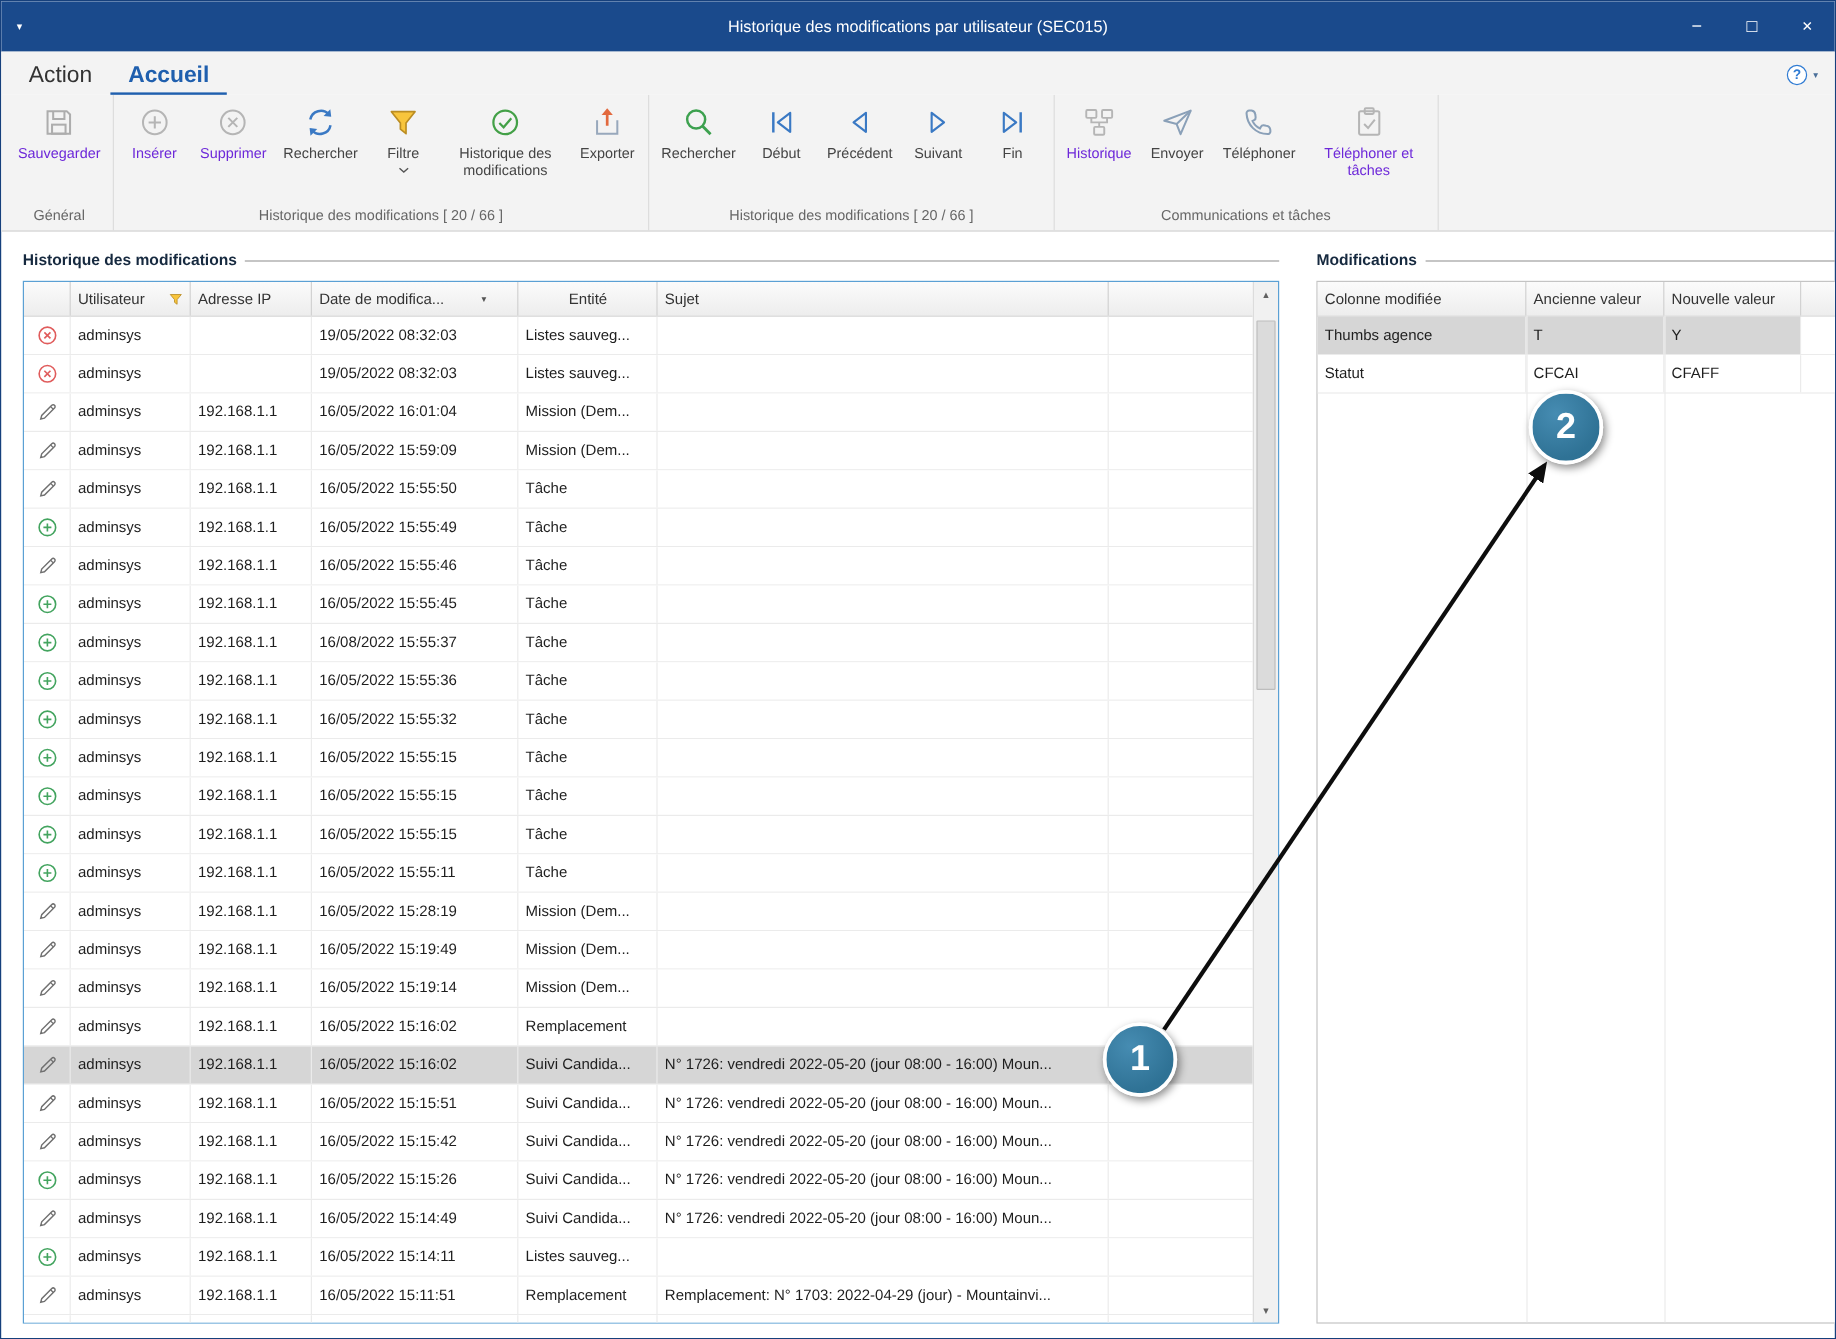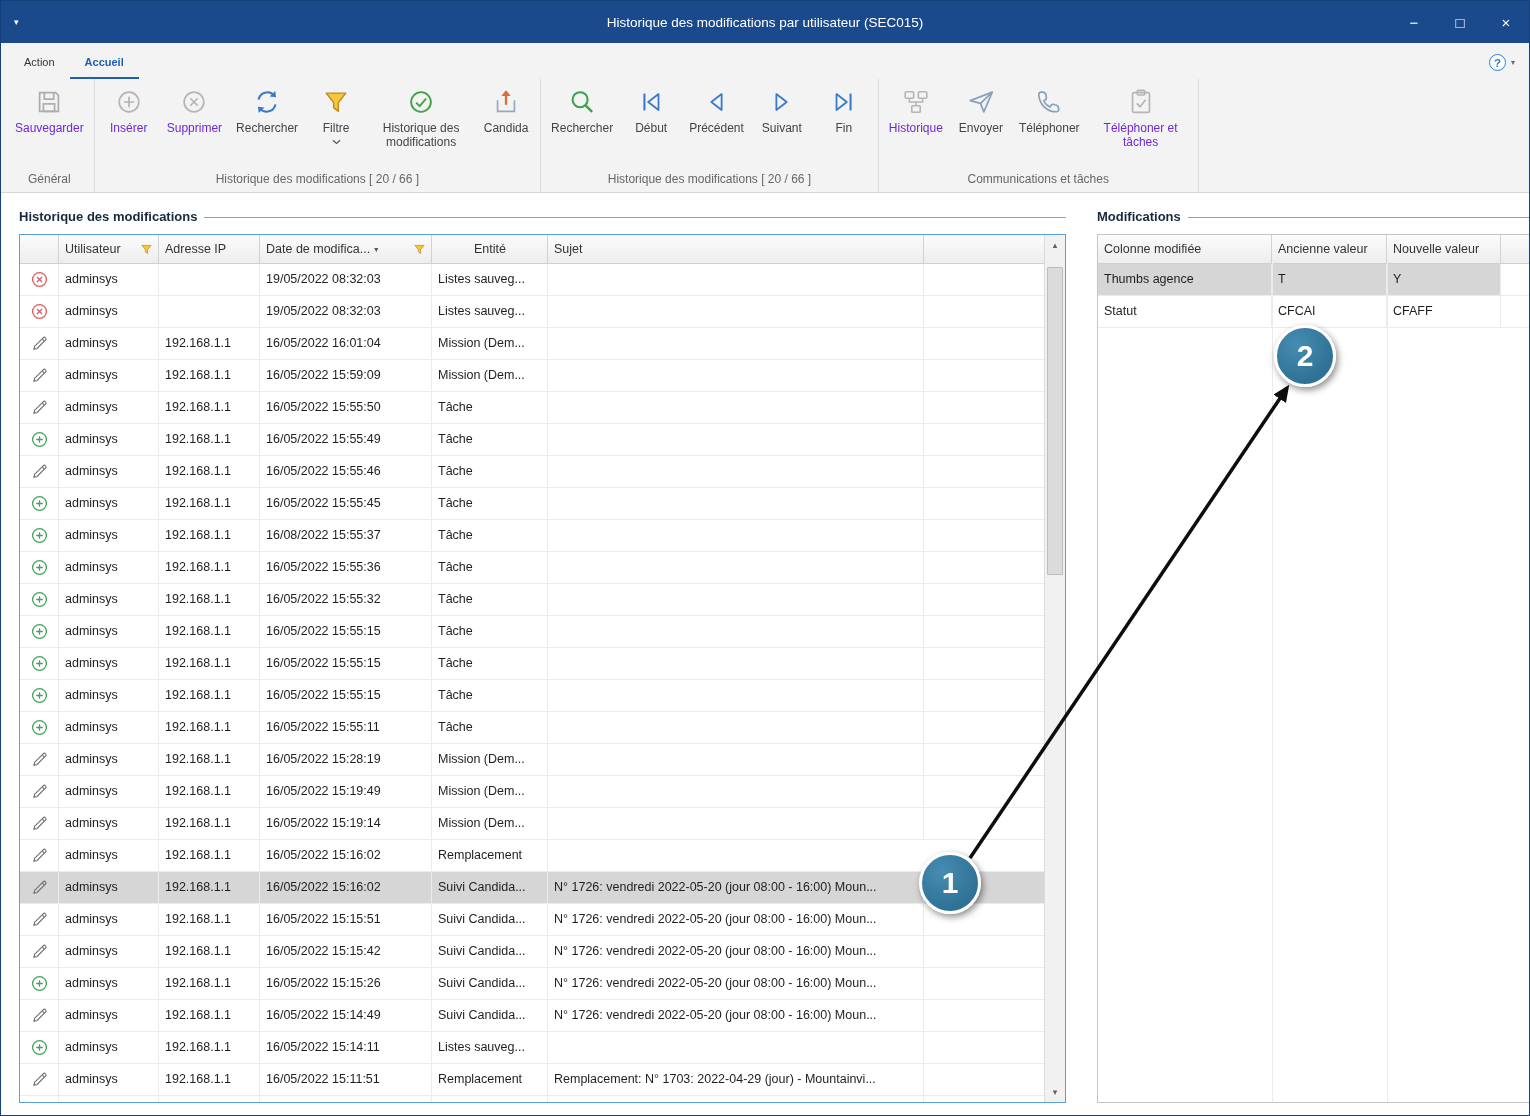--- a/index.html
+++ b/index.html
@@ -10,21 +10,21 @@
     -webkit-font-smoothing:antialiased;
   }
   
   .titlebar{position:relative;height:42px;background:var(--titlebar,#1a4a8c);display:flex;align-items:center;}
   .tb-icon{margin-left:13px;color:#fff;font-size:9px;z-index:2;}
   .tb-title{position:absolute;left:0;right:0;text-align:center;color:#fff;font-size:13.5px;}
   .tb-controls{margin-left:auto;display:flex;z-index:2;}
   .tb-btn{width:46px;height:42px;display:flex;align-items:center;justify-content:center;color:#fff;font-size:15px;}
   
   .tab-row{position:relative;display:flex;align-items:flex-end;height:36px;background:#f3f3f3;padding-left:8px;}
-  .tab{padding:0 15px;height:33px;line-height:33px;font-size:11px;color:#333;box-sizing:border-box;text-align:right;}
+  .tab{padding:0 15px;height:33px;line-height:33px;font-size:19px;color:#333;box-sizing:border-box;text-align:right;}
   .tab.active{color:#1f5fae;font-weight:700;border-bottom:2px solid #1f5fae;}
   .help{position:absolute;right:14px;bottom:8px;display:flex;align-items:center;gap:5px;}
   .help-q{width:17px;height:17px;border-radius:50%;border:1.6px solid #2f7bd3;color:#2f7bd3;font-weight:bold;
     font-size:11.5px;display:flex;align-items:center;justify-content:center;box-sizing:border-box;background:#fff;}
   .help-chev{color:#4a6f99;font-size:8px;}
   .ribbon-body{display:flex;background:#f3f3f3;border-bottom:1px solid #d5d5d5;height:114px;padding-left:4px;box-sizing:border-box;}
   .rgroup{display:flex;flex-direction:column;border-right:1px solid #ddd;padding:0 3px;}
   .rbuttons{display:flex;align-items:flex-start;flex:1;padding-top:5px;}
   .rbtn{display:flex;flex-direction:column;align-items:center;padding:3px 7px;gap:5px;min-width:48px;}
   .ricon svg{width:30px;height:30px;display:block;}
@@ -179,21 +179,21 @@
             <span class="rlabel">Historique des modifications</span>
           </div>
           <div class="rbtn">
             <span class="ricon">
               <svg viewBox="0 0 32 32">
                 <path d="M7 14v12h18V14" fill="none" stroke="#98a8bc" stroke-width="1.8"></path>
                 <path d="M16 19V8" stroke="#e2693e" stroke-width="2.4" fill="none"></path>
                 <polygon points="16,3.5 21,9.5 11,9.5" fill="#e2693e"></polygon>
               </svg>
             </span>
-            <span class="rlabel">Candida</span>
+            <span class="rlabel">Exporter</span>
           </div>
         </div>
         <div class="rgroup-label">Historique des modifications [ 20 / 66 ]</div>
       </div>
       <div class="rgroup">
         <div class="rbuttons">
           <div class="rbtn">
             <span class="ricon">
               <svg viewBox="0 0 32 32">
                 <circle cx="14" cy="13.5" r="8" fill="none" stroke="#3da14f" stroke-width="2.2"></circle>
@@ -305,21 +305,21 @@
               <span class="hlab">Utilisateur</span>
               <span class="hfilter">
                 <svg viewBox="0 0 24 24">
                   <path d="M3.5 4.5h17l-6.5 7.8v7.2l-4-3v-4.2L3.5 4.5z" fill="#f8c53c" stroke="#b98c25" stroke-width="1.3"></path>
                 </svg>
               </span>
             </div>
             <div class="hcell" style="width: 101px;">
               <span class="hlab">Adresse IP</span>
             </div>
-            <div class="hcell" style="width: 172px;">
+            <div class="hcell" style="width: 172px; gap: 27px;">
               <span class="hlab">Date de modifica...</span>
               <span class="sortglyph">▾</span>
               <span class="hfilter">
                 <svg viewBox="0 0 24 24">
                   <path d="M3.5 4.5h17l-6.5 7.8v7.2l-4-3v-4.2L3.5 4.5z" fill="#f8c53c" stroke="#b98c25" stroke-width="1.3"></path>
                 </svg>
               </span>
             </div>
             <div class="hcell" style="width: 116px; justify-content: center;">
               <span class="hlab">Entité</span>

